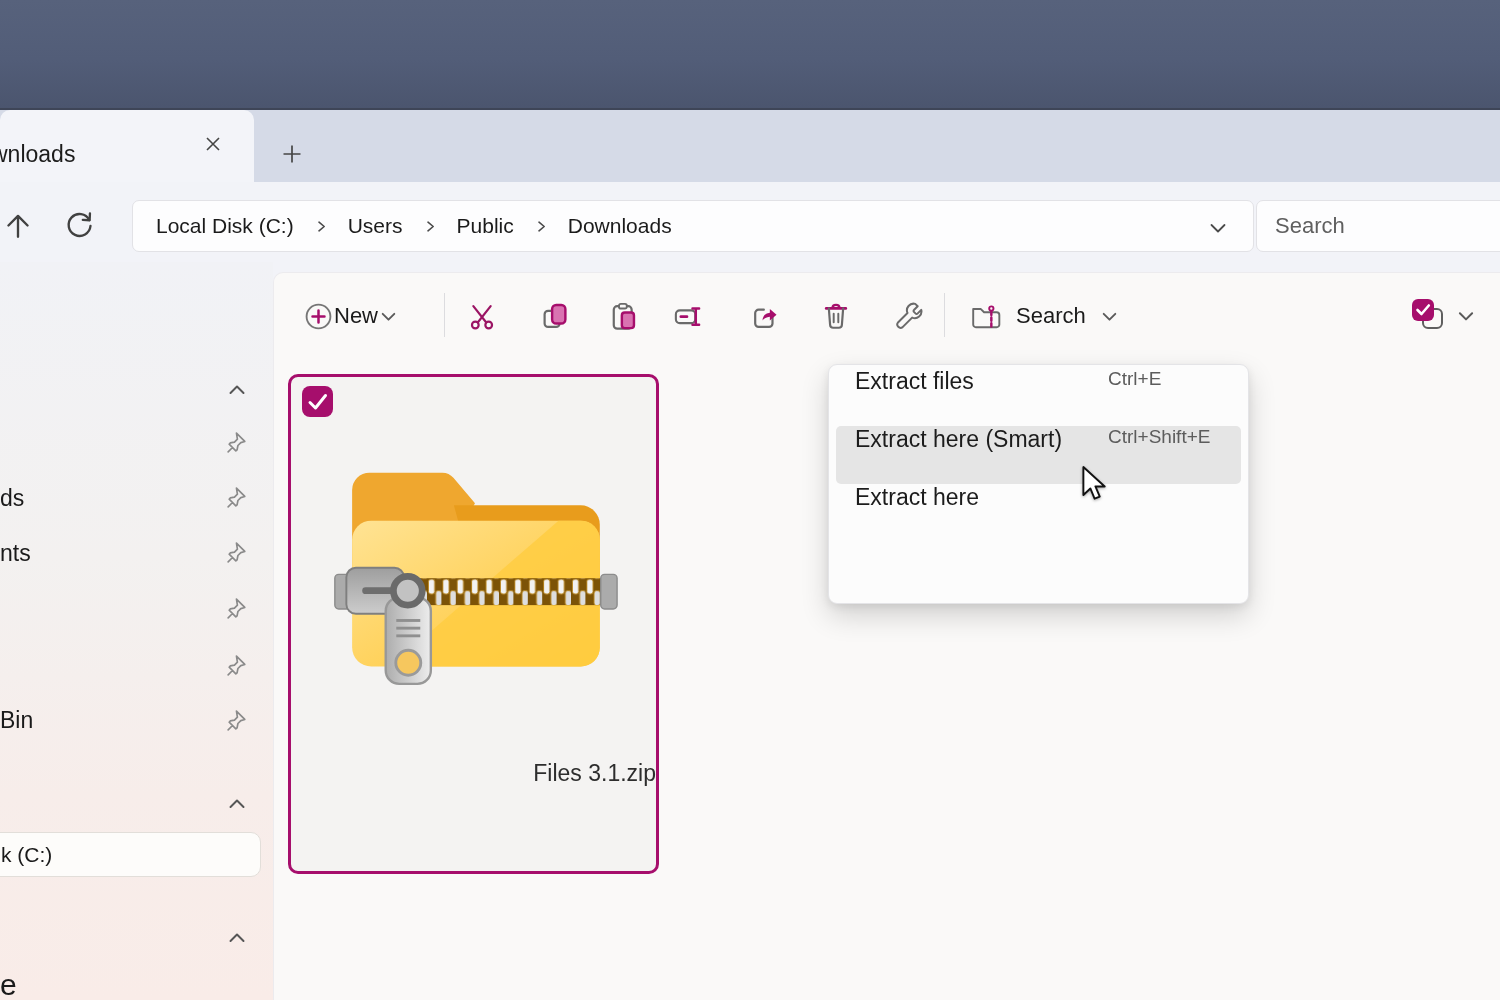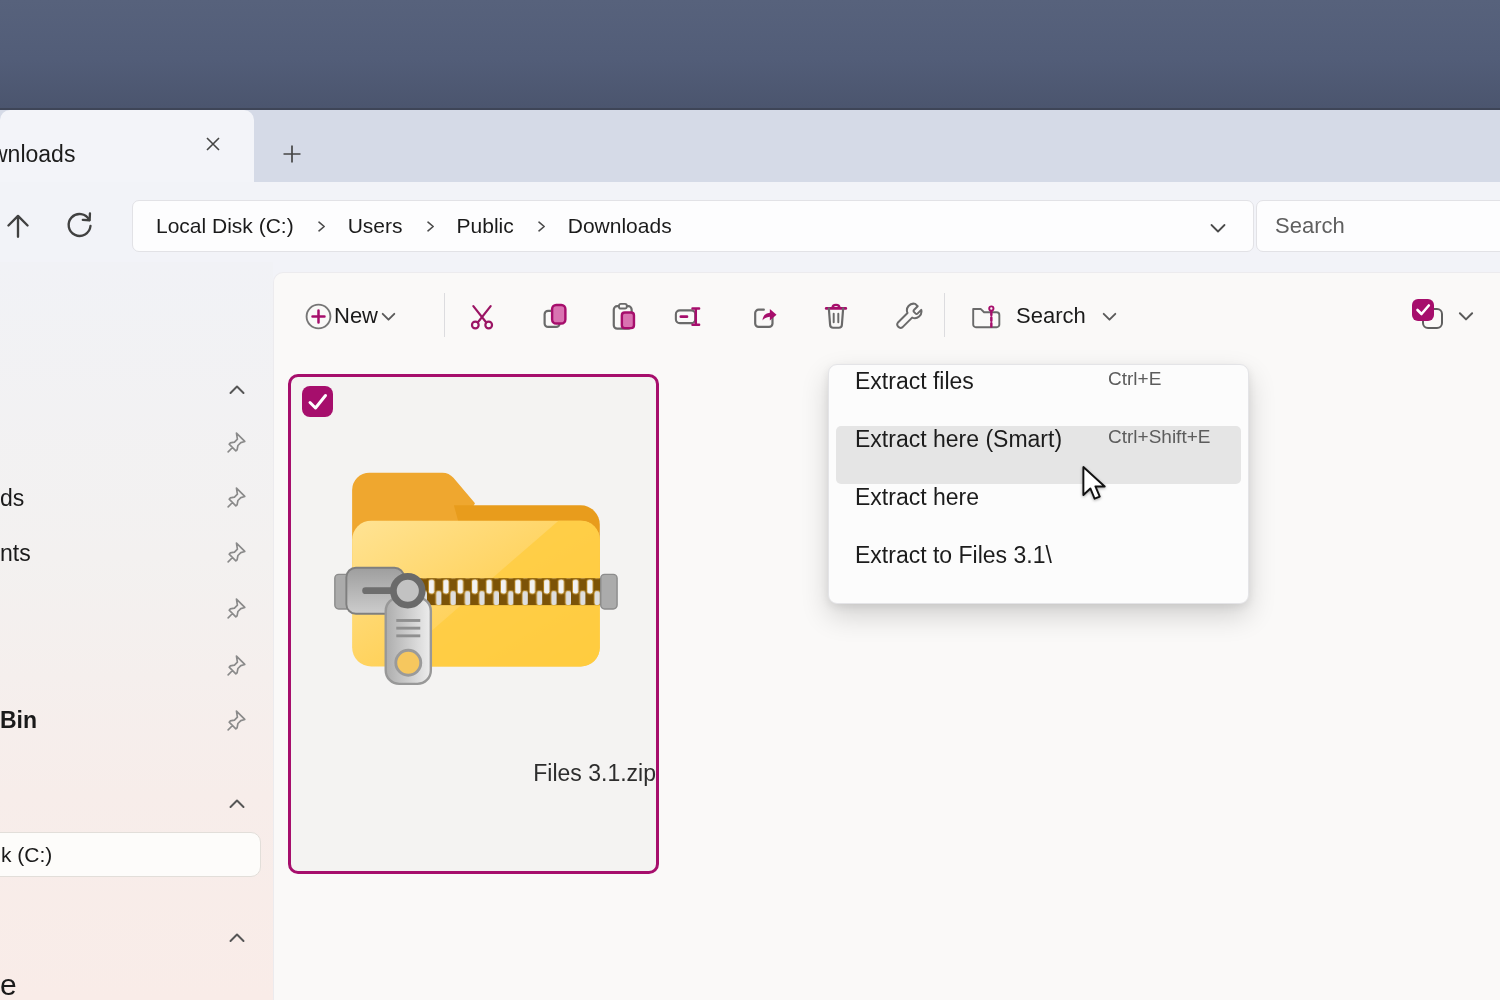--- a/index.html
+++ b/index.html
@@ -173,21 +173,21 @@
     <div class="side-icon" style="left:224px;top:333px;">
       <svg width="25" height="25" viewBox="0 0 24 24">
           <path d="M11 3 L19 11 L15.2 12.1 L12.4 14.9 L11.6 19 L10.4 20 L4 13.6 L5 12.4 L9.1 11.6 L11.9 8.8 Z M7.2 16.8 L3 21" stroke="#8a8a8a" stroke-width="1.6" fill="none" stroke-linejoin="round" stroke-linecap="round"></path>
         </svg>
     </div>
     <div class="side-icon" style="left:224px;top:390px;">
       <svg width="25" height="25" viewBox="0 0 24 24">
           <path d="M11 3 L19 11 L15.2 12.1 L12.4 14.9 L11.6 19 L10.4 20 L4 13.6 L5 12.4 L9.1 11.6 L11.9 8.8 Z M7.2 16.8 L3 21" stroke="#8a8a8a" stroke-width="1.6" fill="none" stroke-linejoin="round" stroke-linecap="round"></path>
         </svg>
     </div>
-    <span class="side-frag" style="top:445px;font-weight:bold;">Bin</span>
+    <span class="side-frag" style="top:445px;">Bin</span>
     <div class="side-icon" style="left:224px;top:445px;">
       <svg width="25" height="25" viewBox="0 0 24 24">
           <path d="M11 3 L19 11 L15.2 12.1 L12.4 14.9 L11.6 19 L10.4 20 L4 13.6 L5 12.4 L9.1 11.6 L11.9 8.8 Z M7.2 16.8 L3 21" stroke="#8a8a8a" stroke-width="1.6" fill="none" stroke-linejoin="round" stroke-linecap="round"></path>
         </svg>
     </div>
 
     <div class="side-icon" style="left:224px;top:529px;">
       <svg width="22" height="22" viewBox="0 0 22 22">
           <path d="M4.5 14 L11 7.5 L17.5 14" stroke="#565656" stroke-width="2" fill="none" stroke-linecap="round" stroke-linejoin="round"></path>
         </svg>
@@ -379,24 +379,20 @@
         <span class="shortcut">Ctrl+E</span>
       </div>
       <div class="menu-row hl">
         <span class="label">Extract here (Smart)</span>
         <span class="shortcut">Ctrl+Shift+E</span>
       </div>
       <div class="menu-row">
         <span class="label">Extract here</span>
         <span class="shortcut"></span>
       </div>
-      <div class="menu-row">
-        <span class="label">Extract to Files 3.1\</span>
-        <span class="shortcut"></span>
-      </div>
     </div>
   </div>
 
   <div class="cursor">
     <svg width="30" height="38" viewBox="0 0 28 36">
       <path d="M3 1 L3 27.5 L9.6 21.3 L13.6 31 L18.5 28.9 L14.4 19.4 L23.2 19.4 Z" fill="#ffffff" stroke="#111111" stroke-width="1.8" stroke-linejoin="round"></path>
     </svg>
   </div>
 
 </div>

